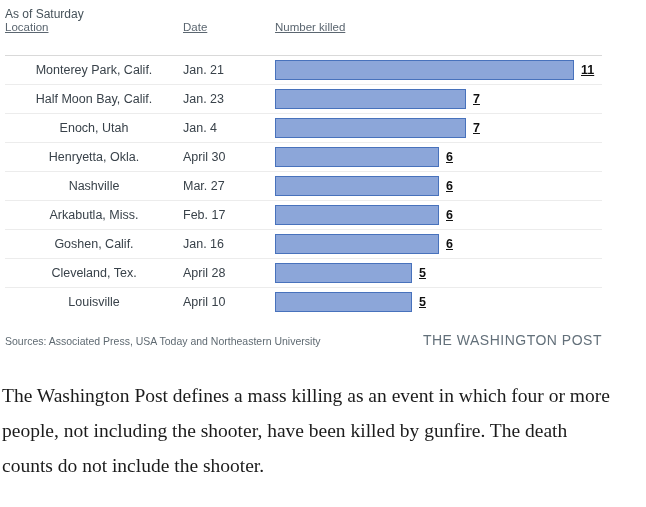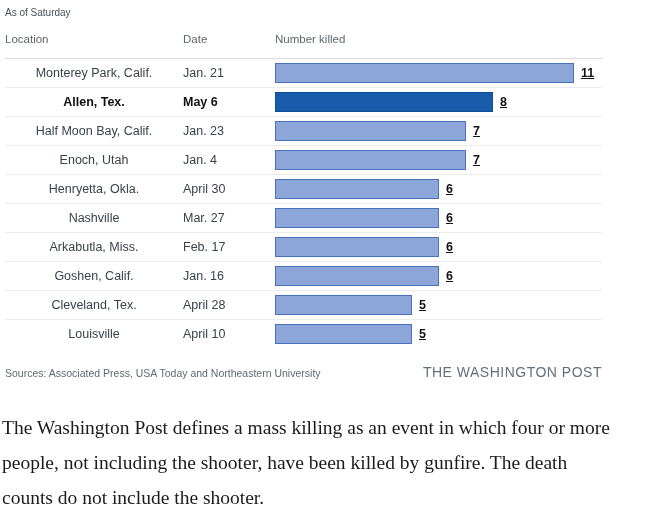--- a/index.html
+++ b/index.html
@@ -10,31 +10,31 @@
     height: 507px;
     overflow: hidden;
   }
   .chart {
     font-family: "Liberation Sans", sans-serif;
     width: 602px;
     padding: 7px 0 0 5px;
     box-sizing: border-box;
   }
   .subtitle {
-    font-size: 10px;
+    font-size: 12px;
     color: #46525a;
-    margin-bottom: 15px;
   }
   .header {
     display: grid;
     grid-template-columns: 178px 92px 1fr;
     font-size: 11.5px;
     color: #5b6670;
-    padding-bottom: 13px;
+    padding-bottom: 22px;
     border-bottom: 1px solid #d9d9d9;
+    text-decoration: underline;
   }
   .rows { }
   .row {
     display: grid;
     grid-template-columns: 178px 92px 1fr;
     align-items: center;
     height: 28px;
     border-bottom: 1px solid #ececec;
     font-size: 12.5px;
     color: #39424a;
@@ -104,28 +104,20 @@
   <div class="rows">
   <div class="row">
     <span class="loc">Monterey Park, Calif.</span>
     <span class="date">Jan. 21</span>
     <span class="barcell">
       <span class="bar" style="width: 297px; background: rgb(140, 166, 217); border-color: rgb(72, 114, 188);"></span>
       <span class="val">11</span>
     </span>
   </div>
 
-  <div class="row highlight">
-    <span class="loc">Allen, Tex.</span>
-    <span class="date">May 6</span>
-    <span class="barcell">
-      <span class="bar" style="width: 216px; background: rgb(24, 92, 171); border-color: rgb(14, 77, 151);"></span>
-      <span class="val">8</span>
-    </span>
-  </div>
 
   <div class="row">
     <span class="loc">Half Moon Bay, Calif.</span>
     <span class="date">Jan. 23</span>
     <span class="barcell">
       <span class="bar" style="width: 189px; background: rgb(140, 166, 217); border-color: rgb(72, 114, 188);"></span>
       <span class="val">7</span>
     </span>
   </div>
 

